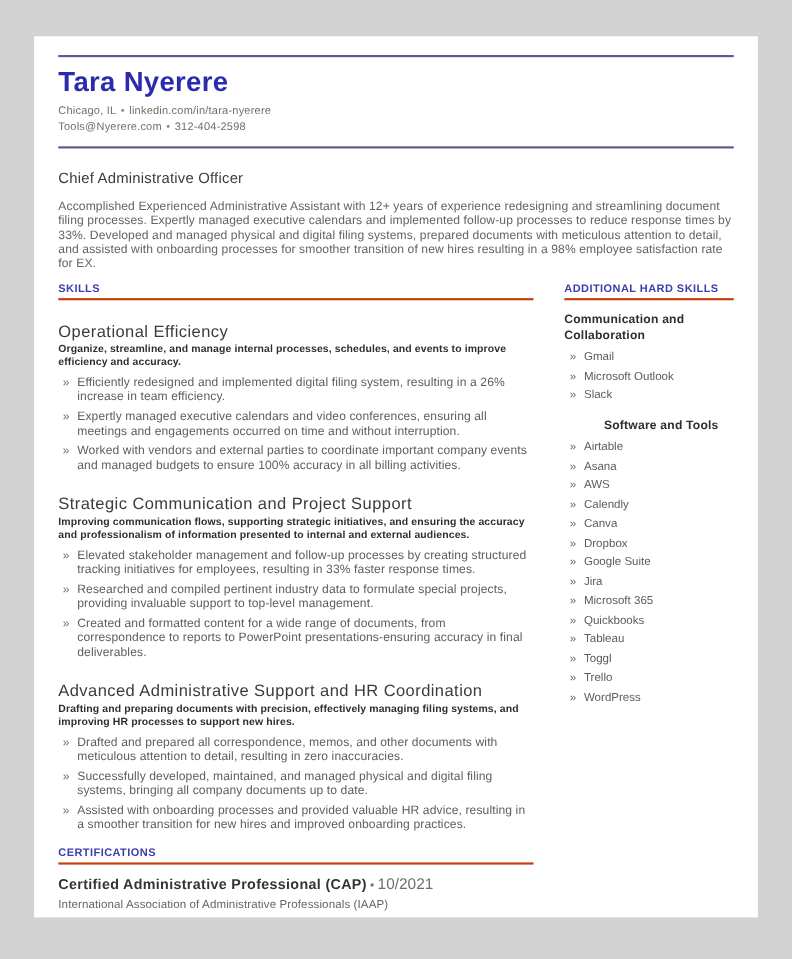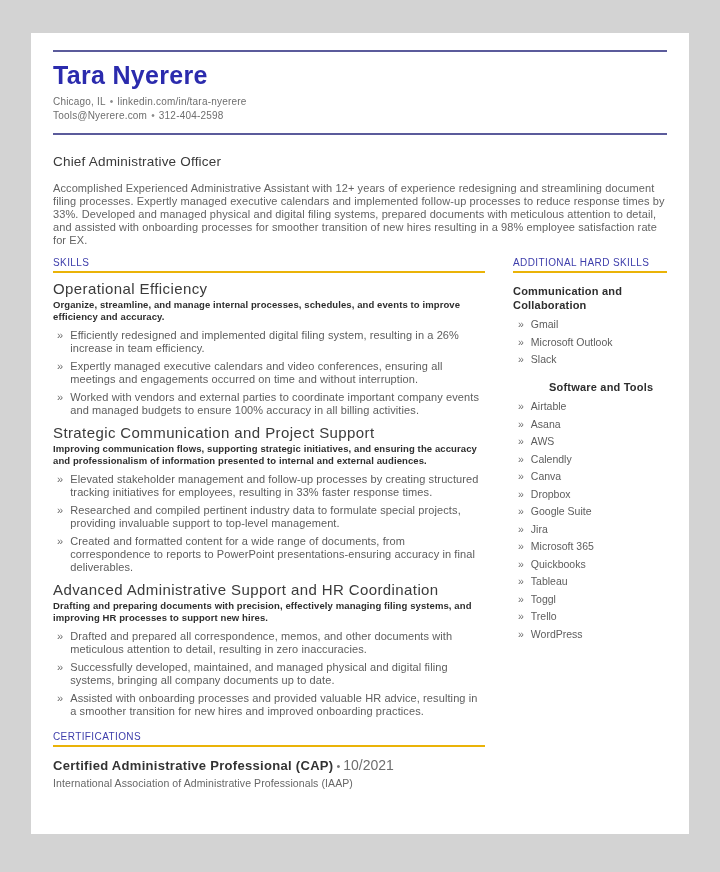--- a/index.html
+++ b/index.html
@@ -55,26 +55,26 @@
   .columns {
     display: flex;
     gap: 28px;
     margin-top: 10px;
   }
   .col-left { width: 432px; flex: 0 0 432px; }
   .col-right { flex: 1; min-width: 0; }
   .section-heading {
     color: #3d3dab;
     font-size: 10px;
-    font-weight: 400;
+    font-weight: 700;
     letter-spacing: 0.4px;
     padding-bottom: 3px;
-    border-bottom: 2px solid #eab308;
-  }
-  .skill-group { margin-top: 7px; }
+    border-bottom: 2px solid #c2410c;
+  }
+  .skill-group { margin-top: 20px; }
   .skill-title {
     color: #3b3b3b;
     font-size: 15px;
     letter-spacing: 0.4px;
     font-weight: 400;
   }
   .skill-desc {
     margin-top: 2px;
     color: #2e2e2e;
     font-size: 9.5px;

